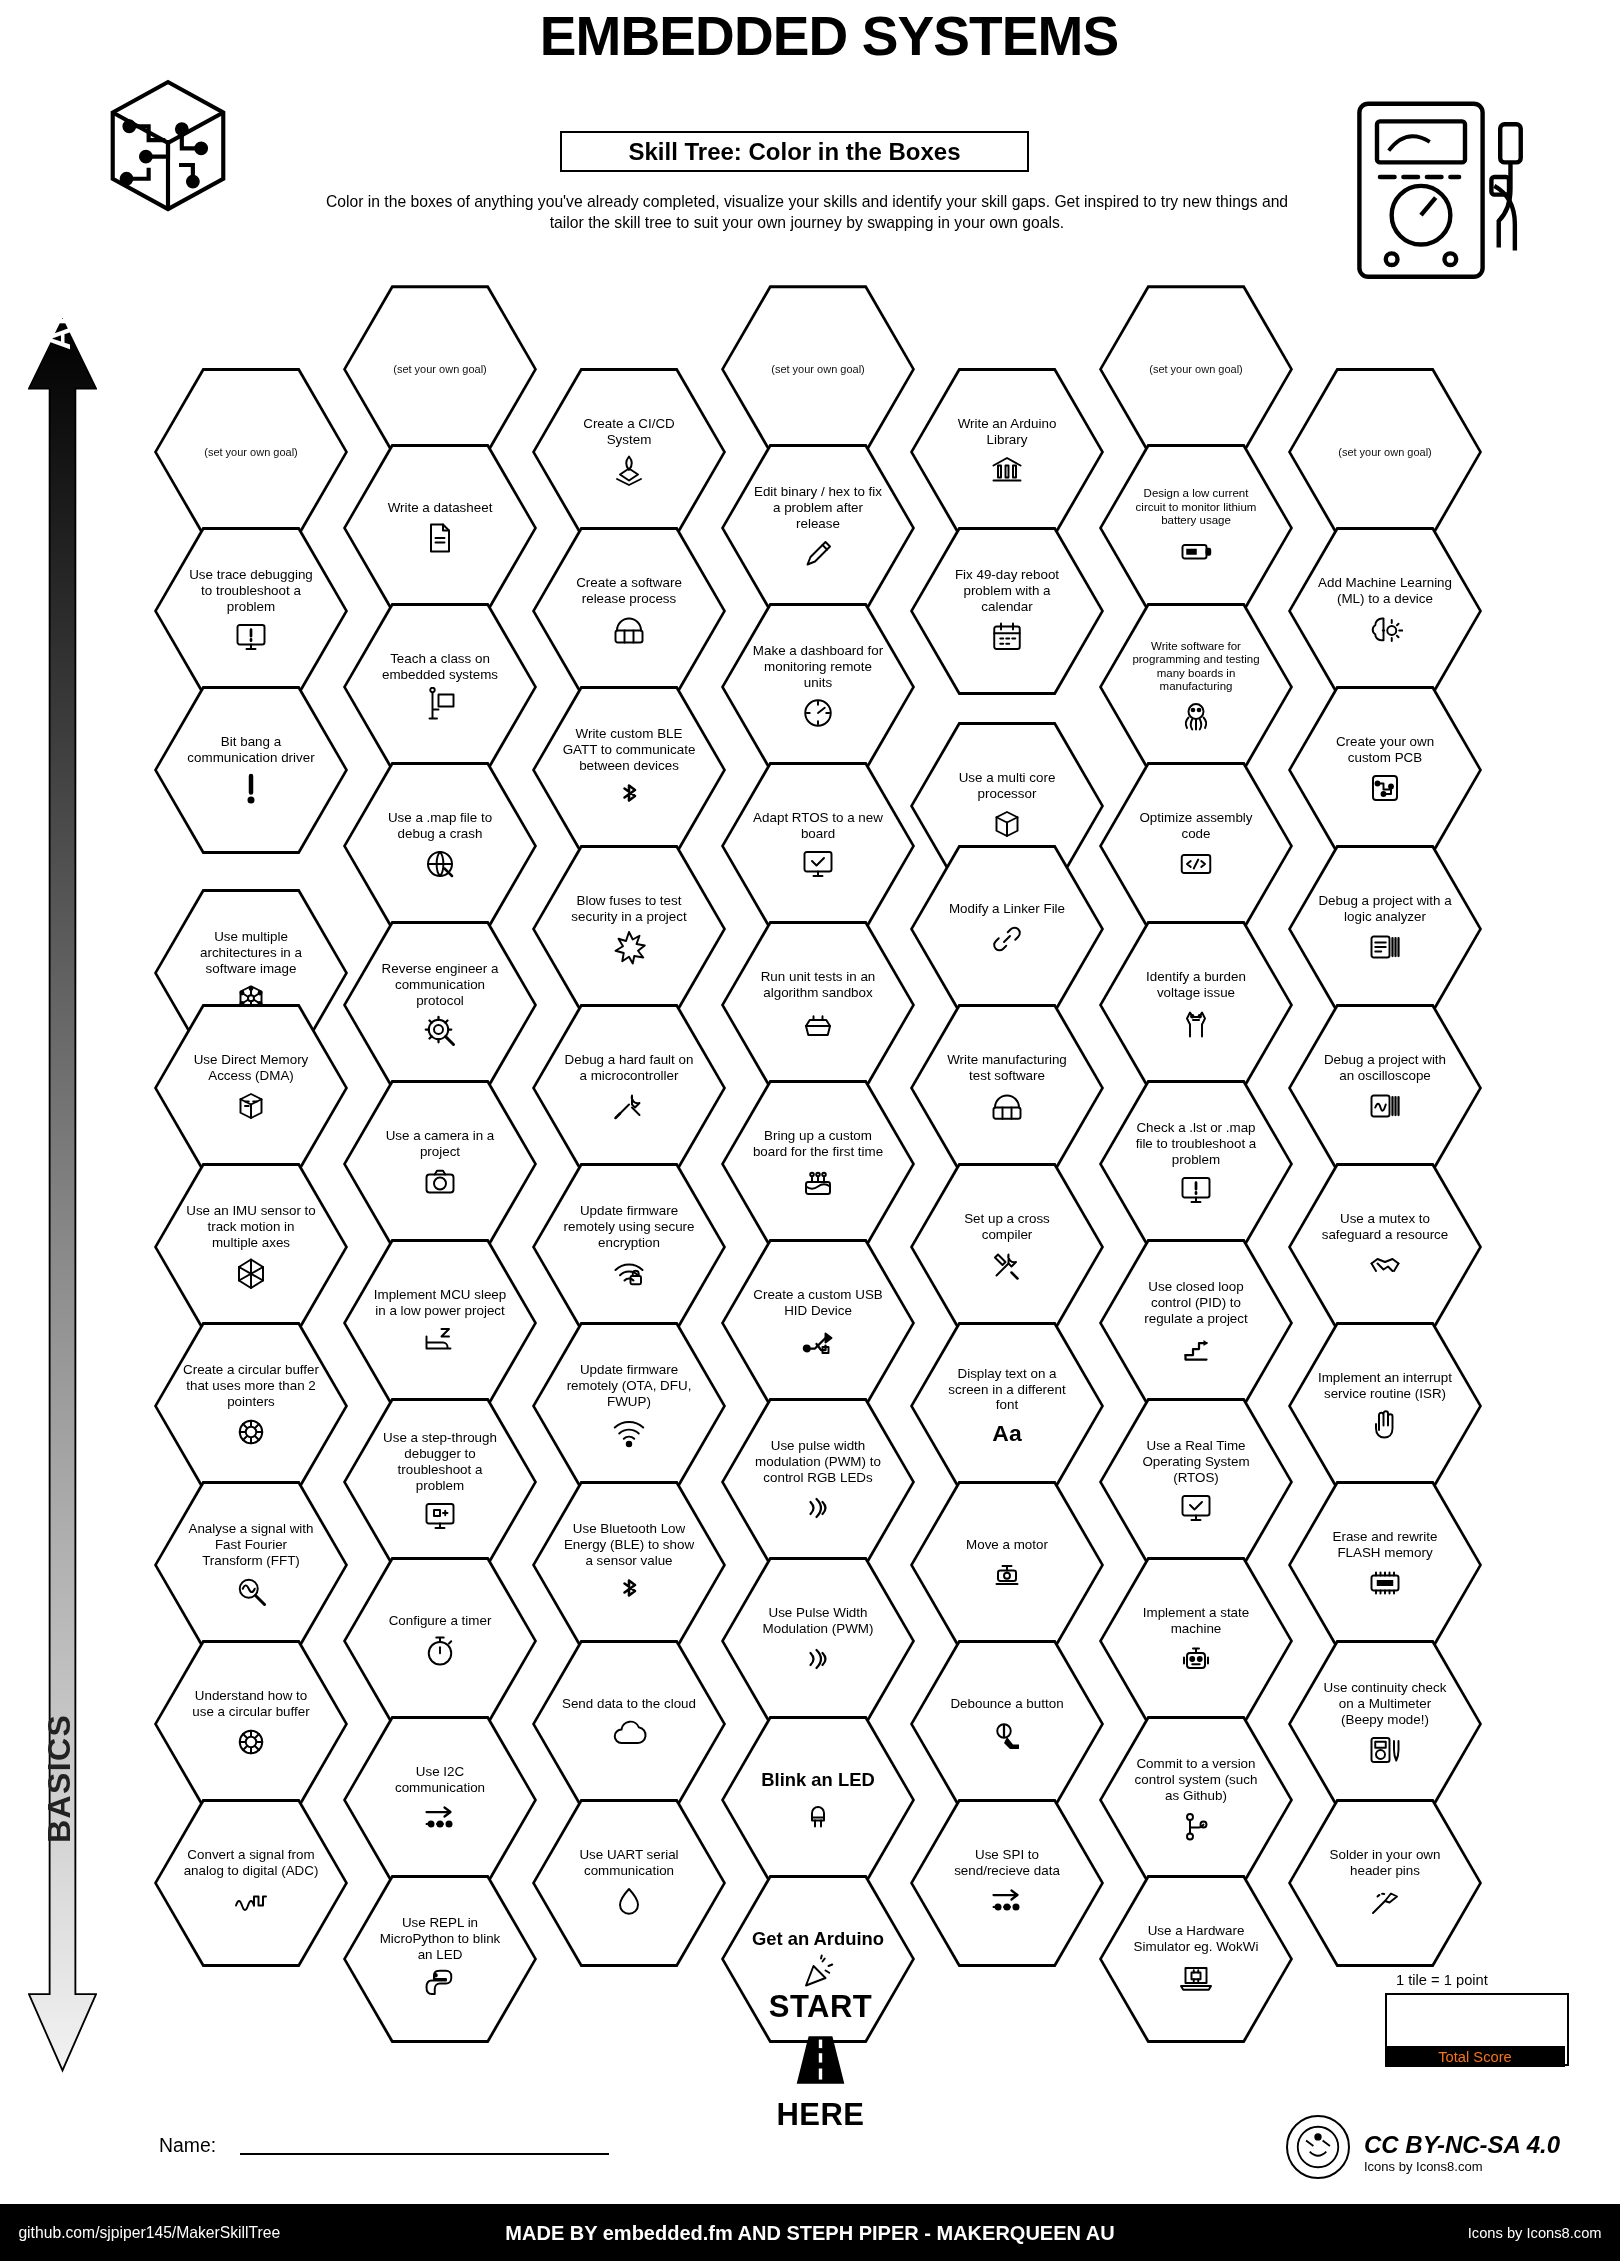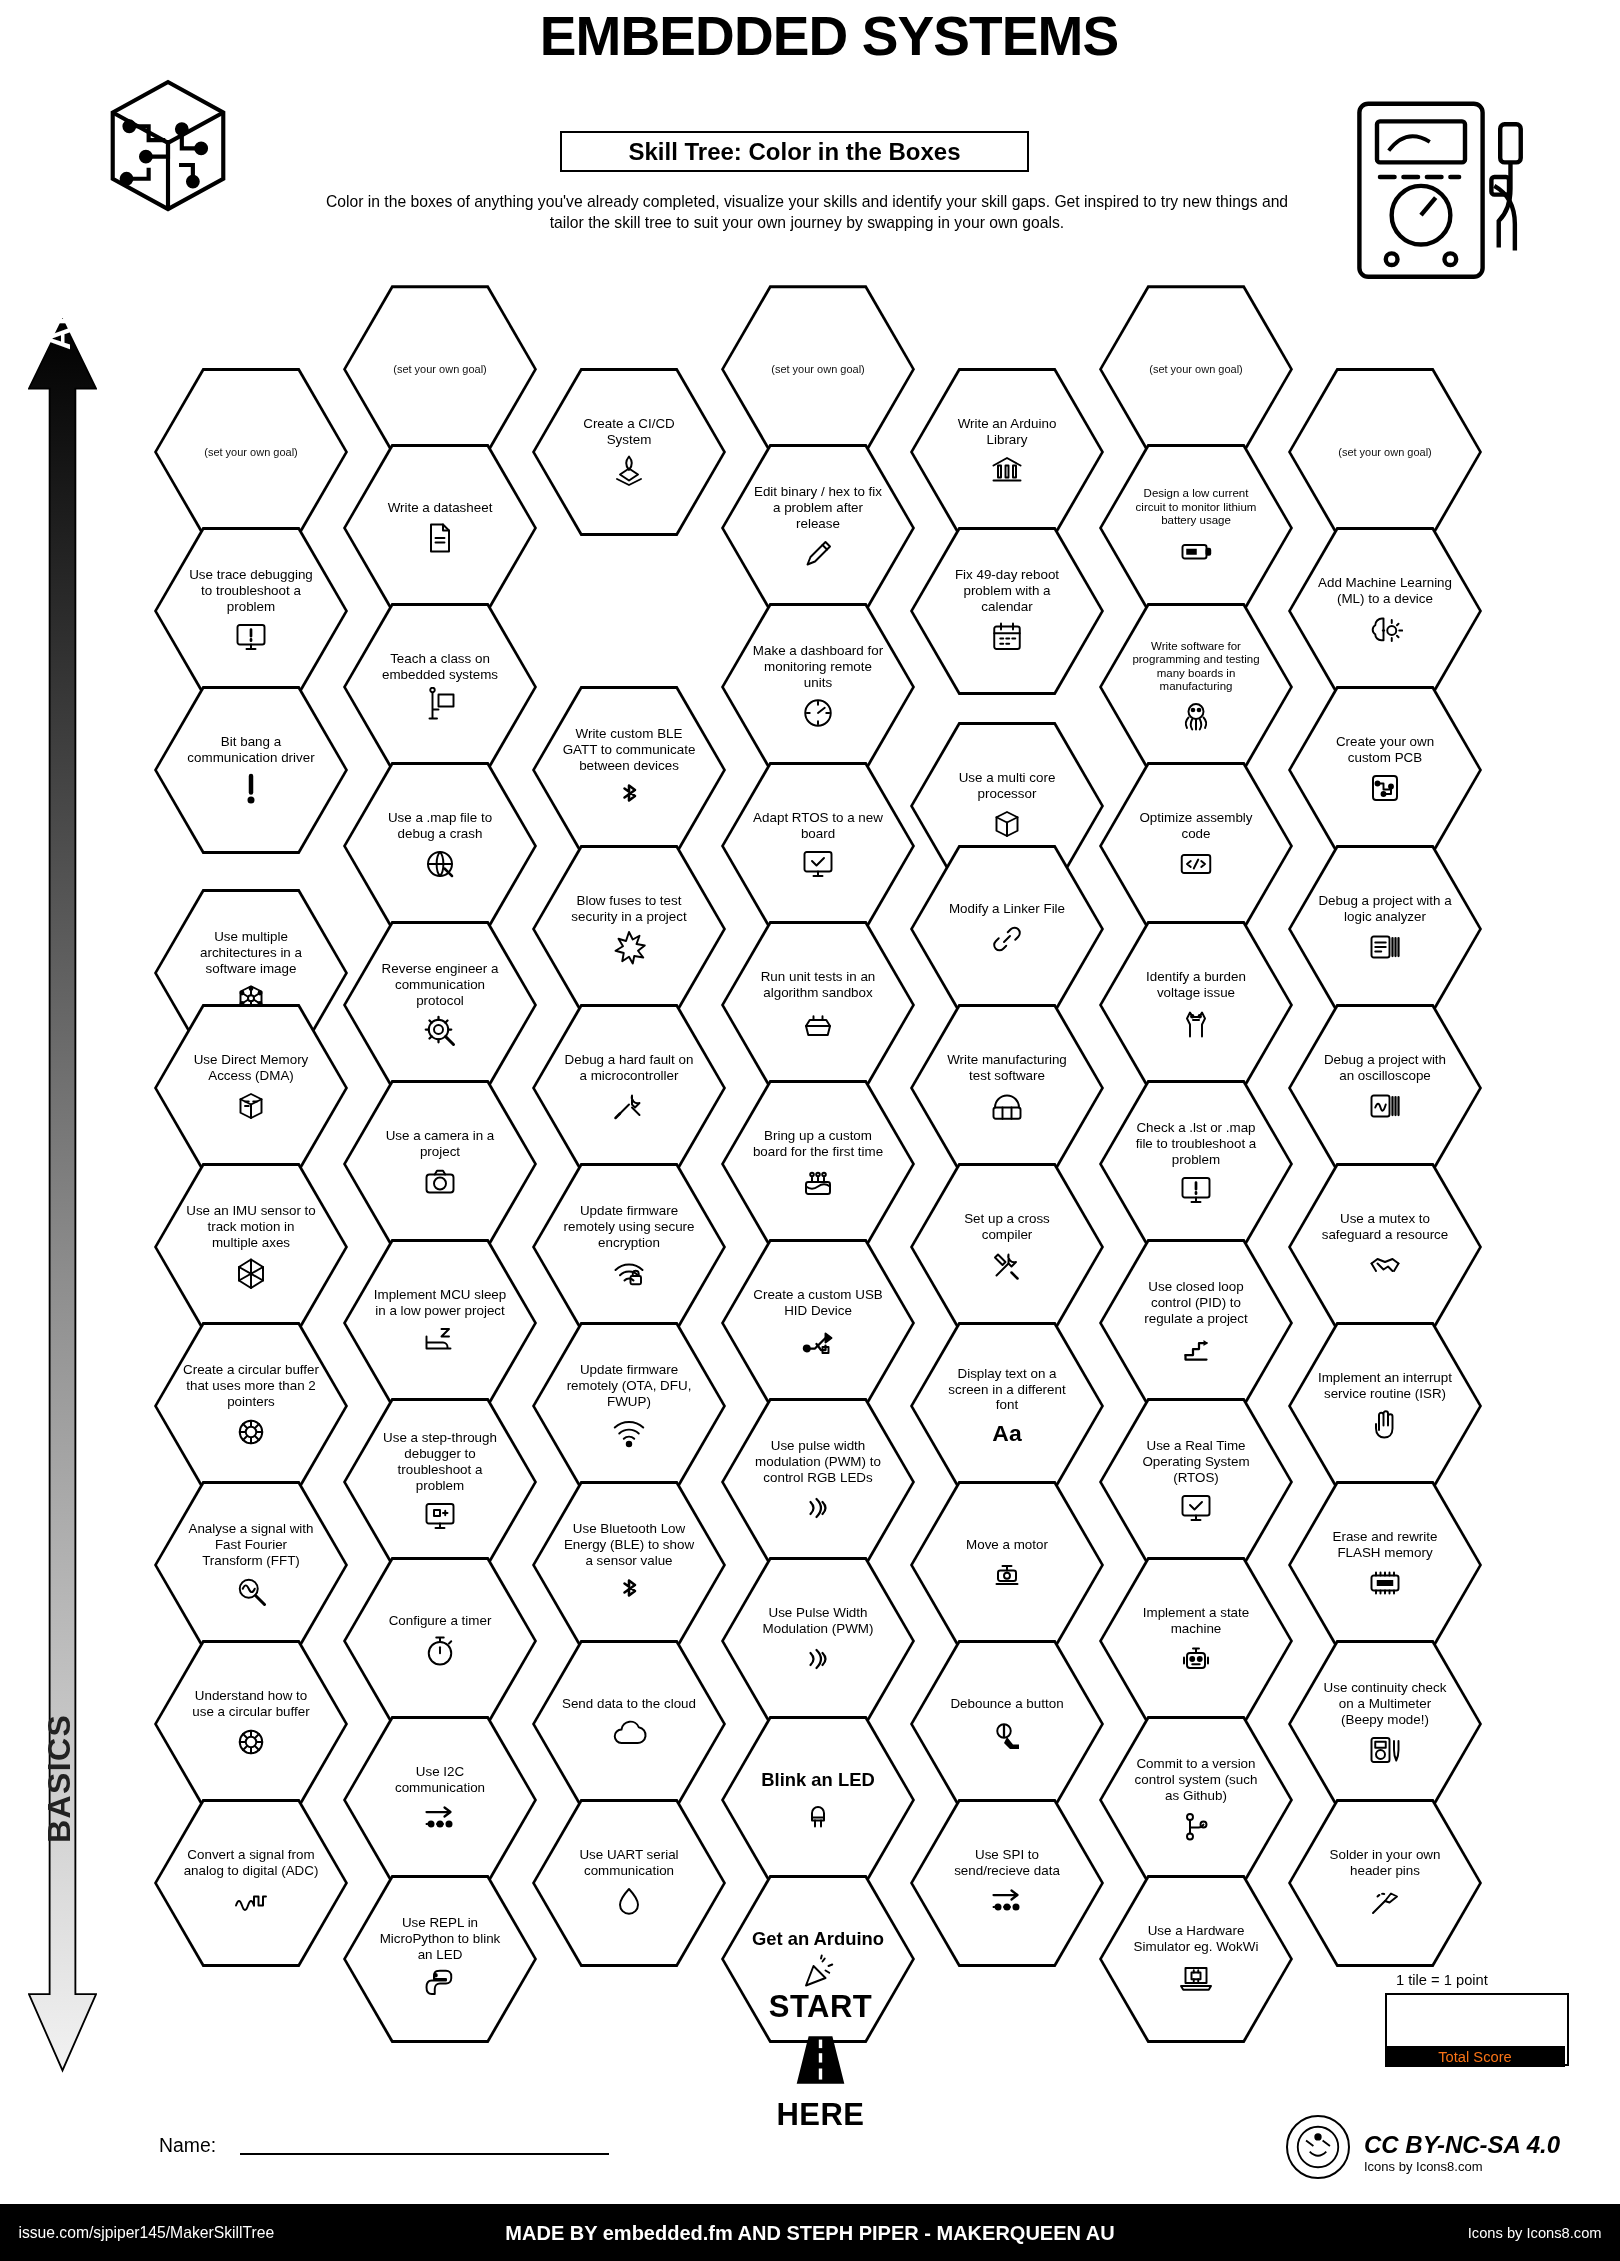--- a/index.html
+++ b/index.html
@@ -371,20 +371,32 @@
         <div class="hex-label">Create a CI/CD System</div>
         <div class="hex-icon">
           <svg width="36" height="36" viewBox="0 0 48 48" fill="none" stroke="#000" stroke-width="2.6" stroke-linecap="round" stroke-linejoin="round">
             <path d="M24 6c5 6 5 12 0 18-5-6-5-12 0-18z"></path>
             <path d="M12 30l12-8 12 8-12 8z"></path>
             <path d="M8 36l16 8 16-8"></path>
           </svg>
         </div>
       </div>
     </div>
+    <div class="hex" style="left: 532px; top: 251px;">
+      <div class="hex-inner">
+        <div class="hex-label">Create a software release process</div>
+        <div class="hex-icon">
+          <svg width="36" height="36" viewBox="0 0 48 48" fill="none" stroke="#000" stroke-width="2.6" stroke-linecap="round" stroke-linejoin="round">
+            <path d="M8 26a16 16 0 0132 0"></path>
+            <rect x="6" y="26" width="36" height="16" rx="3"></rect>
+            <path d="M18 26v16M30 26v16"></path>
+          </svg>
+        </div>
+      </div>
+    </div>
     <div class="hex" style="left: 532px; top: 410px;">
       <div class="hex-inner">
         <div class="hex-label">Write custom BLE GATT to communicate between devices</div>
         <div class="hex-icon">
           <svg width="36" height="36" viewBox="0 0 48 48" fill="none" stroke="#000" stroke-width="2.6" stroke-linecap="round" stroke-linejoin="round">
             <path d="M18 14l14 10-8 6V10l8 6-14 10" stroke-width="3.4"></path>
           </svg>
         </div>
       </div>
     </div>
@@ -982,16 +994,16 @@
     <circle cx="25" cy="25" r="22"></circle>
     <path d="M12 18 l8 6 M30 18 l8 6 M16 30 q9 9 18 0" stroke-width="2"></path>
     <circle cx="25" cy="14" r="3" fill="#000"></circle>
   </svg>
 </div>
 <div id="cc-text">CC BY-NC-SA 4.0</div>
 <div id="icons8">Icons by Icons8.com</div>
 
 <div id="footer">
   <div id="footer-center">MADE BY embedded.fm AND STEPH PIPER  -  MAKERQUEEN AU</div>
-  <div id="footer-left">issue.com/sjpiper145/MakerSkillTree</div>
+  <div id="footer-left">github.com/sjpiper145/MakerSkillTree</div>
   <div id="footer-right">Icons by Icons8.com</div>
 </div>
 
 
 </body></html>

